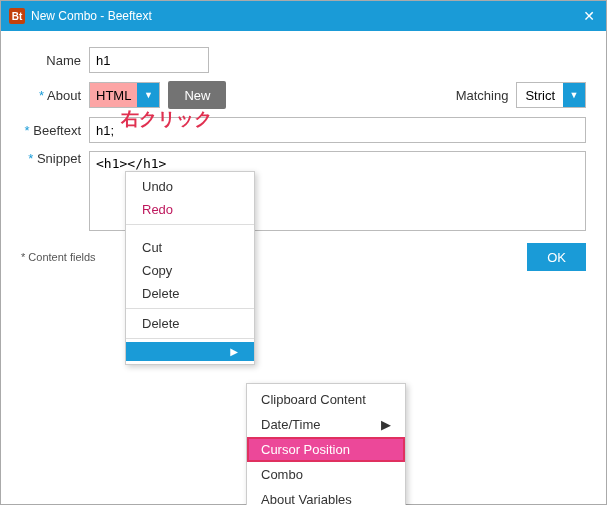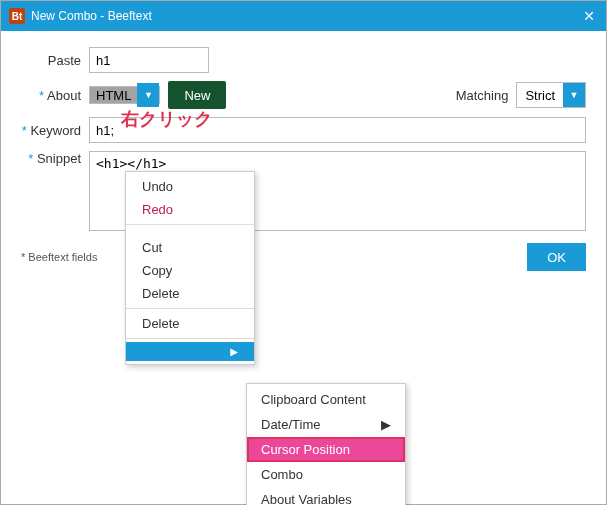--- a/index.html
+++ b/index.html
@@ -90,22 +90,22 @@
     }
 
     .name-input {
       width: 120px;
     }
 
     .group-dropdown {
       display: flex;
       align-items: center;
       border: 1px solid #bbb;
-      height: 18px;
-      background: #a3a3a3;
+      height: 26px;
+      background: #fca5a5;
     }
 
     .group-dropdown-text {
       padding: 0 6px;
       font-size: 13px;
       flex: 1;
     }
 
     .group-dropdown-btn {
       width: 22px;
@@ -117,21 +117,21 @@
       cursor: pointer;
     }
 
     .group-dropdown-btn::after {
       content: '▼';
       color: white;
       font-size: 9px;
     }
 
     .new-btn {
-      background: #14532d;
+      background: #737373;
       color: white;
       border: none;
       height: 28px;
       padding: 0 16px;
       font-size: 13px;
       cursor: pointer;
       border-radius: 2px;
     }
 
     .matching-label {
@@ -318,52 +318,52 @@
 
   <div class="title-bar">
     <div class="title-bar-icon">Bt</div>
     <span class="title-bar-text">New Combo - Beeftext</span>
     <div class="title-bar-close">✕</div>
   </div>
 
   <div class="window-body">
 
     <div class="form-row">
-      <span class="form-label">Paste</span>
+      <span class="form-label">Name</span>
       <input class="form-input name-input" type="text" value="h1" style="">
     </div>
 
     <div class="form-row">
       <span class="form-label"><span class="required-star">*</span> <span>About</span></span>
       <div class="group-dropdown">
         <span class="group-dropdown-text">HTML</span>
         <div class="group-dropdown-btn"></div>
       </div>
       <button class="new-btn">New</button>
       <span class="matching-label">Matching</span>
       <div class="matching-dropdown">
         <span class="matching-dropdown-text">Strict</span>
         <div class="matching-dropdown-btn"></div>
       </div>
     </div>
 
     <div class="form-row">
-      <span class="form-label"><span class="required-star">*</span> <span>Keyword</span></span>
+      <span class="form-label"><span class="required-star">*</span> <span>Beeftext</span></span>
       <input class="form-input keyword-input" type="text" value="h1;" style="">
     </div>
 
     <div class="japanese-tooltip">右クリック</div>
 
     <div class="form-row snippet-row">
       <span class="form-label"><span class="required-star">*</span> <span>Snippet</span></span>
       <textarea class="snippet-area" style="">&lt;h1&gt;&lt;/h1&gt;</textarea>
     </div>
 
     <div class="bottom-row">
-      <span class="required-text">* Beeftext fields</span>
+      <span class="required-text">* Content fields</span>
       <div class="buttons-row">
         <button class="ok-btn">OK</button>
       </div>
     </div>
 
     <div class="context-menu">
       <div class="context-menu-item">
           <span>Undo</span>
         </div>
       <div class="context-menu-item disabled">

